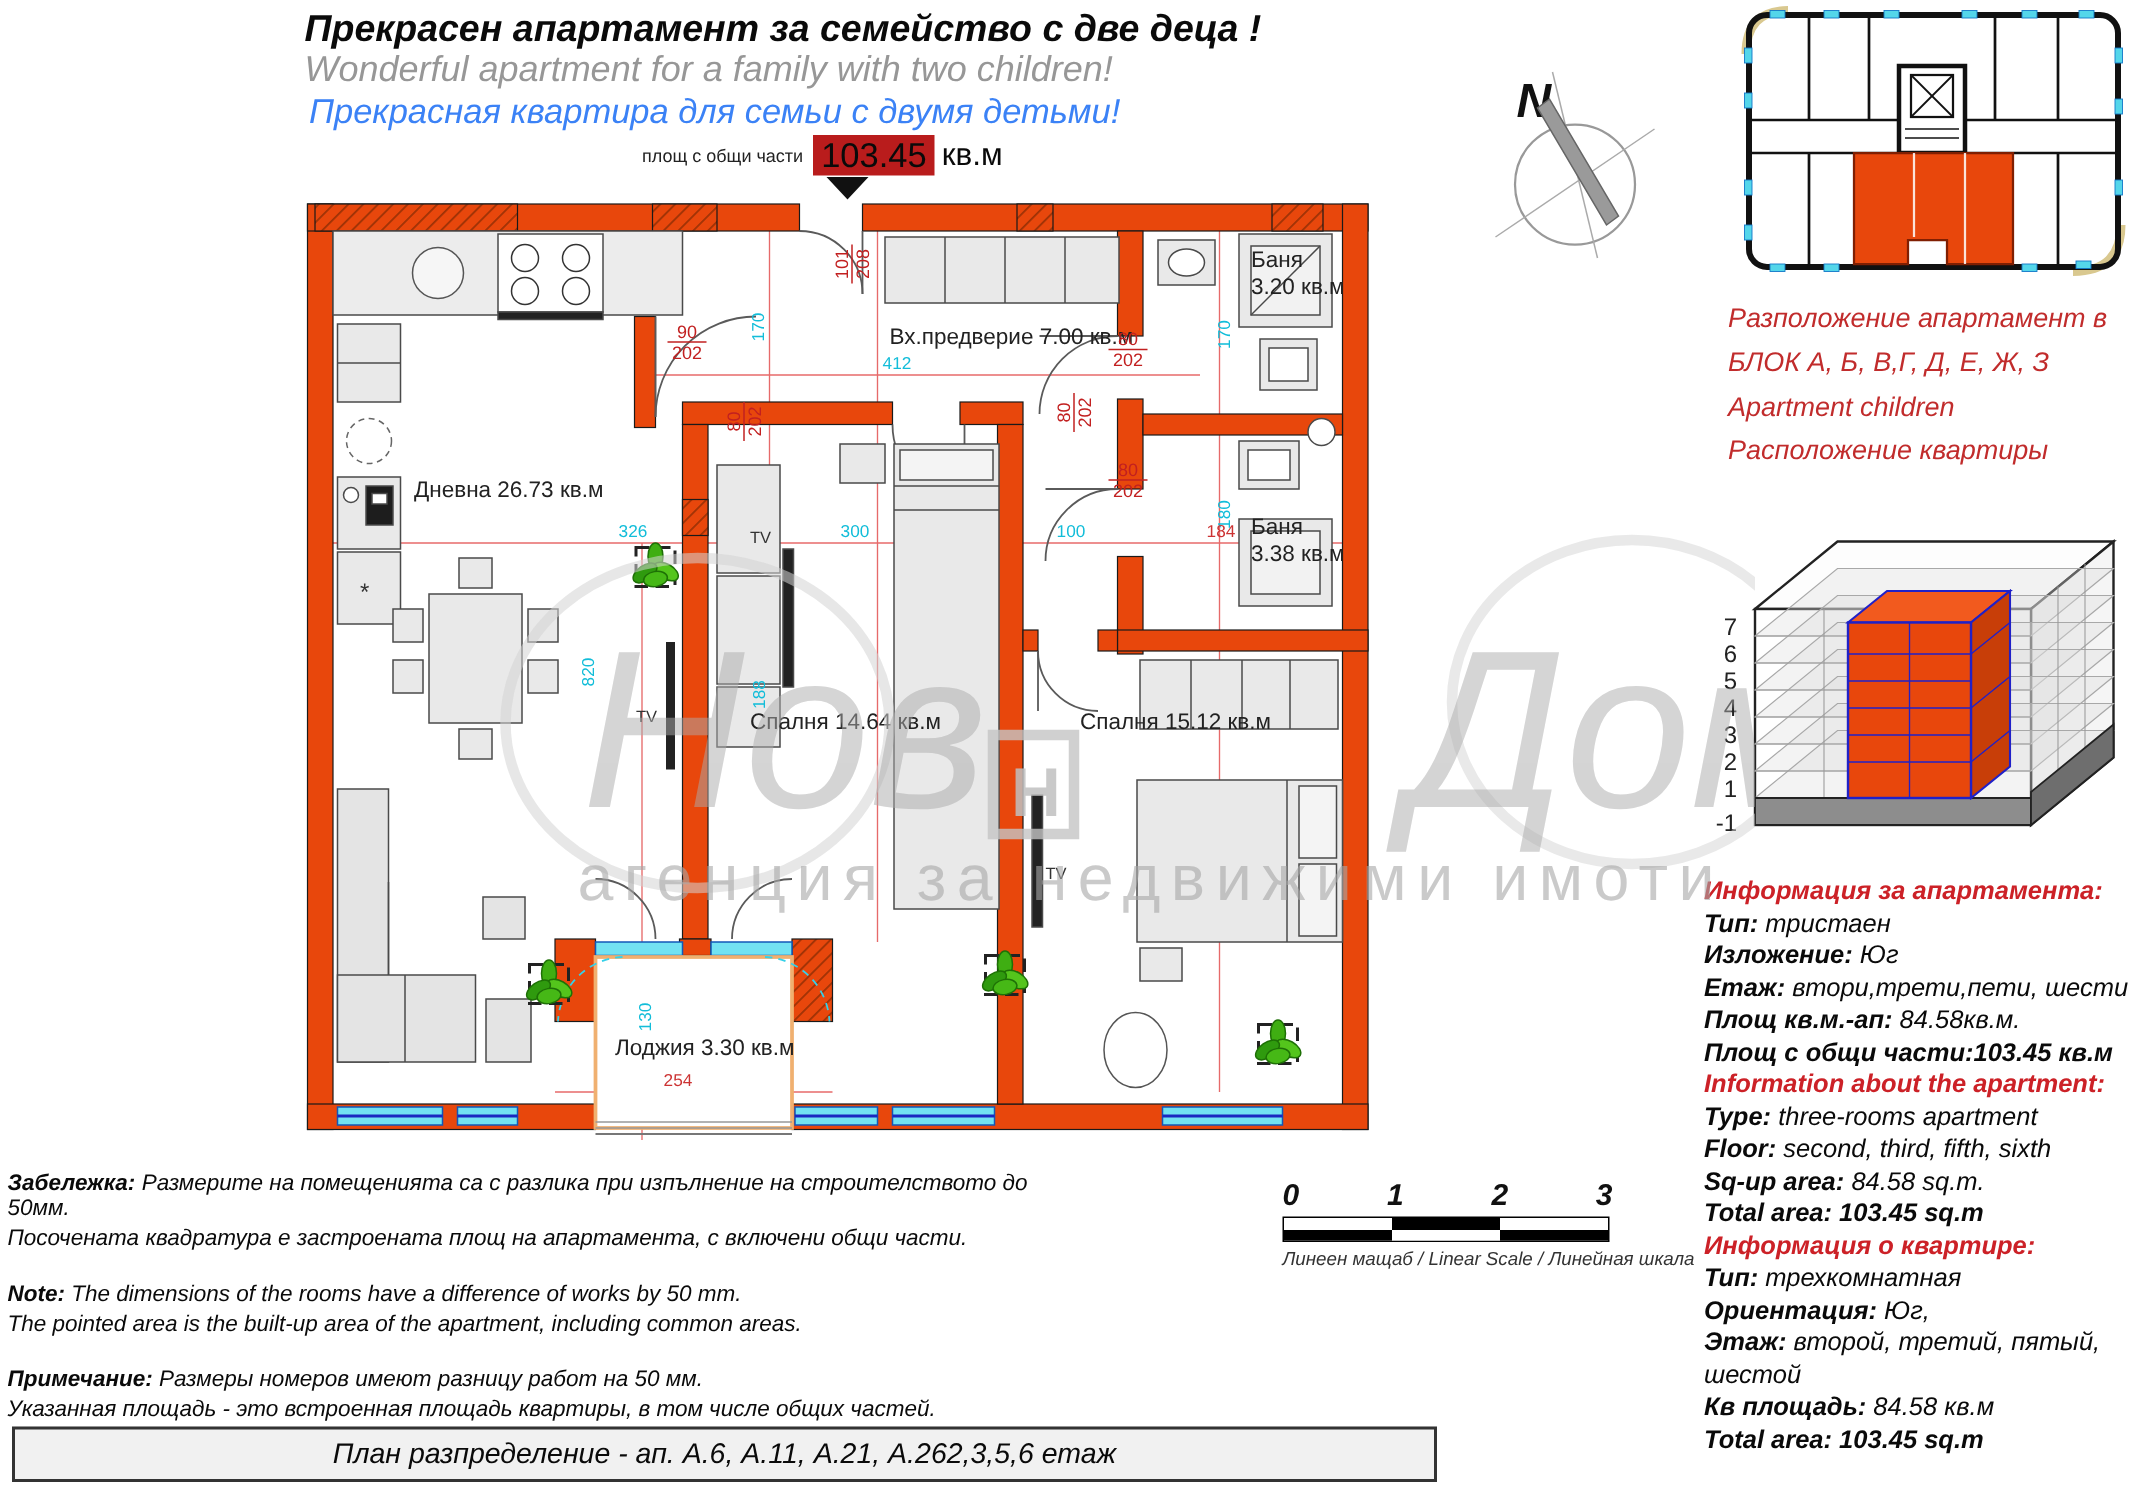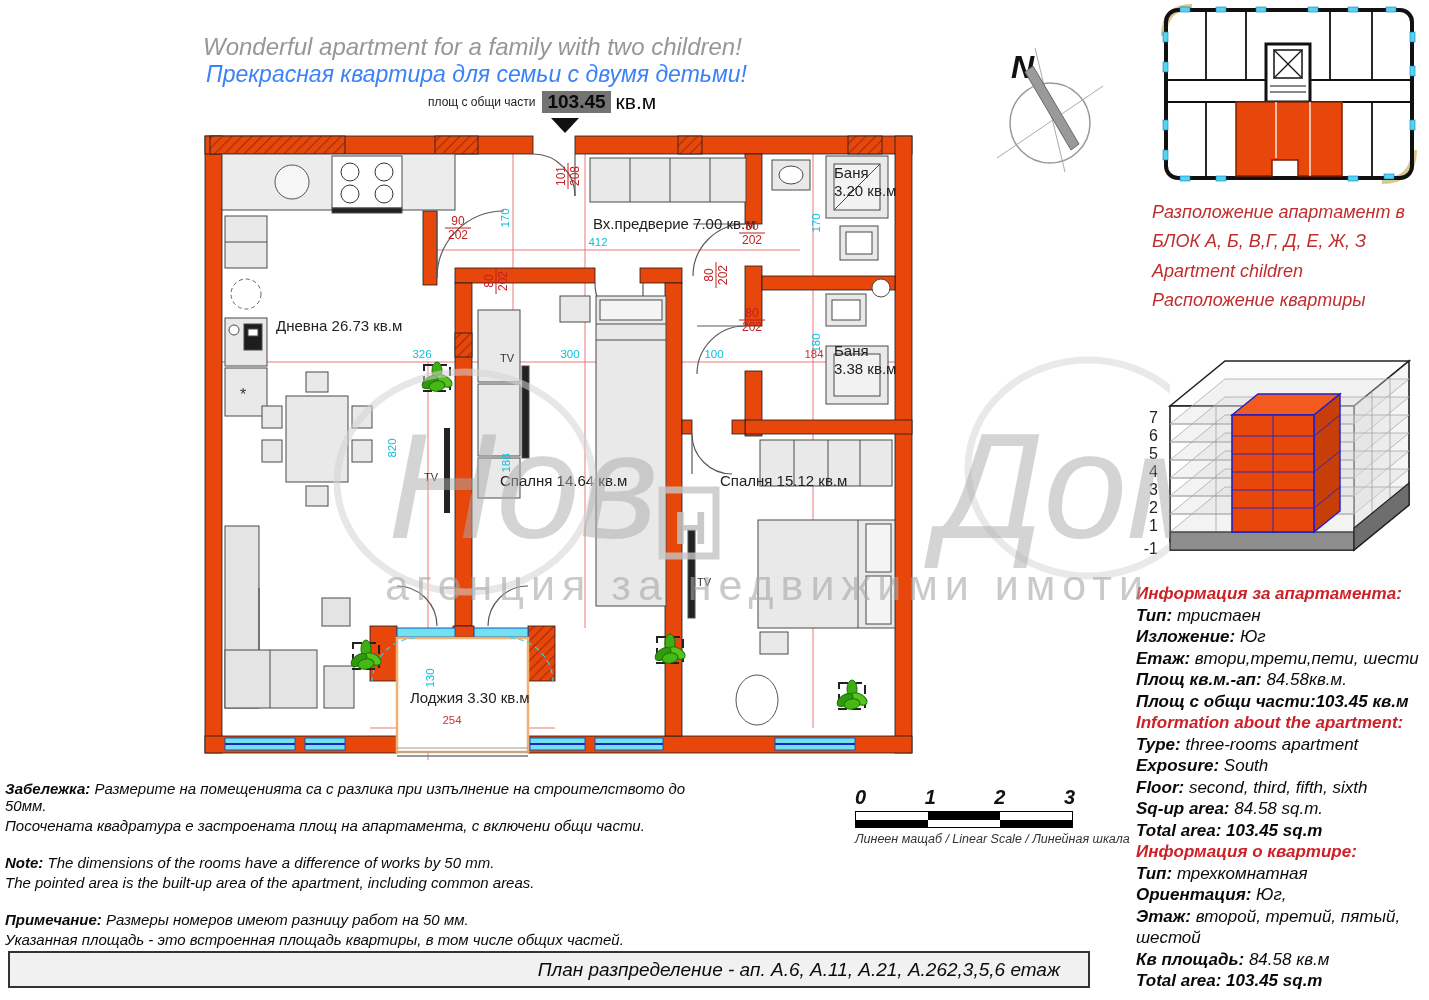--- a/index.html
+++ b/index.html
@@ -5,21 +5,21 @@
   html,body{margin:0;padding:0;background:#fff;}
   #page{position:relative;width:1429px;height:1000px;background:#fff;overflow:hidden;
         font-family:"Liberation Sans",sans-serif;color:#111;}
   .abs{position:absolute;}
   
   .title-bg{left:203px;top:5px;font-size:25px;font-weight:bold;font-style:italic;color:#0a0a0a;white-space:nowrap;}
   .title-en{left:203px;top:33px;font-size:24px;font-style:italic;color:#979797;white-space:nowrap;}
   .title-ru{left:206px;top:61px;font-size:23px;font-style:italic;color:#3b82f6;white-space:nowrap;}
   .area-row{left:428px;top:90px;display:flex;align-items:center;white-space:nowrap;}
   .area-label{font-size:12px;color:#222;margin-right:7px;}
-  .area-value{background:#737373;padding:0 5px;font-size:19px;color:#0a0a0a;font-weight:bold;}
+  .area-value{background:#b91c1c;padding:0 5px;font-size:23px;color:#0a0a0a;}
   .area-unit{font-size:21px;margin-left:5px;color:#0a0a0a;}
   .tri{left:551px;top:118px;width:0;height:0;border-left:14px solid transparent;
        border-right:14px solid transparent;border-top:15px solid #111;}
   
   .loc{left:1152px;top:198px;width:292px;font-size:18px;font-style:italic;line-height:29px;color:#c12c2c;}
   .loc .l2{margin-bottom:1px;}
   .info{left:1136px;top:583px;width:292px;font-size:17px;line-height:21.5px;}
   .info .sec-title{font-weight:bold;font-style:italic;color:#cc2127;}
   .info .lbl{font-weight:bold;font-style:italic;color:#0a0a0a;margin-top:36px;}
   .info .val{font-style:italic;color:#0a0a0a;}
@@ -29,31 +29,32 @@
   .notes .lead{font-weight:bold;}
   .notes p{margin:0 0 3px 0;}
   .notes .gap{height:17px;}
   
   .scalebar{left:855px;top:786px;width:220px;}
   .sb-nums{display:flex;justify-content:space-between;font-size:20px;font-weight:bold;font-style:italic;}
   .sb-bar{position:relative;margin-top:2px;width:216px;height:15px;border:1px solid #000;}
   .sb-seg{position:absolute;width:72px;height:7.5px;}
   .sb-cap{margin-top:4px;font-size:12.5px;font-style:italic;color:#333;white-space:nowrap;}
   
-  .footer{left:8px;top:951px;width:1082px;height:37px;border:2px solid #333;background:#f1f1f1;
-          display:flex;align-items:center;justify-content:flex-end;padding:0 28px;box-sizing:border-box;
+  .footer{left:8px;top:951px;width:950px;height:37px;border:2px solid #333;background:#f1f1f1;
+          display:flex;align-items:center;justify-content:center;padding:0 28px;box-sizing:border-box;
           font-size:19px;font-style:italic;color:#0a0a0a;white-space:nowrap;}
   svg text{font-family:"Liberation Sans",sans-serif;}
   .wm{pointer-events:none;}
 </style>
 </head>
 <body>
 
 <div id="page">
 
+  <div class="abs title-bg">Прекрасен апартамент за семейство с две деца !</div>
   <div class="abs title-en">Wonderful apartment for a family with two children!</div>
   <div class="abs title-ru">Прекрасная квартира для семьи с двумя детьми!</div>
   <div class="abs area-row">
     <span class="area-label">площ с общи части</span>
     <span class="area-value">103.45</span>
     <span class="area-unit">кв.м</span>
   </div>
   <div class="abs tri"></div>
 
   <svg class="abs" style="left:200px;top:128px;" width="715" height="638" viewBox="0 0 715 638">
@@ -460,21 +461,20 @@
   <div class="abs info">
     <div class="sec-title">Информация за апартамента:</div>
     <div><span class="lbl">Тип:</span><span class="val"> тристаен</span></div>
     <div><span class="lbl">Изложение:</span><span class="val"> Юг</span></div>
     <div><span class="lbl">Етаж:</span><span class="val"> втори,трети,пети, шести</span></div>
     <div><span class="lbl">Площ кв.м.-ап:</span><span class="val"> 84.58кв.м.</span></div>
     <div><span class="lbl">Площ с общи части:</span><span class="valb">103.45 кв.м</span></div>
 
     <div class="sec-title">Information about the apartment:</div>
     <div><span class="lbl">Type:</span><span class="val"> three-rooms apartment</span></div>
-    <div><span class="lbl">Exposure:</span><span class="val"> South</span></div>
     <div><span class="lbl">Floor:</span><span class="val"> second, third, fifth, sixth</span></div>
     <div><span class="lbl">Sq-up area:</span><span class="val"> 84.58 sq.m.</span></div>
     <div><span class="lbl">Total area:</span><span class="valb"> 103.45 sq.m</span></div>
 
     <div class="sec-title">Информация о квартире:</div>
     <div><span class="lbl">Тип:</span><span class="val"> трехкомнатная</span></div>
     <div><span class="lbl">Ориентация:</span><span class="val"> Юг,</span></div>
     <div><span class="lbl">Этаж:</span><span class="val"> второй, третий, пятый, шестой</span></div>
     <div><span class="lbl">Кв площадь:</span><span class="val"> 84.58 кв.м</span></div>
     <div><span class="lbl">Total area:</span><span class="valb"> 103.45 sq.m</span></div>

